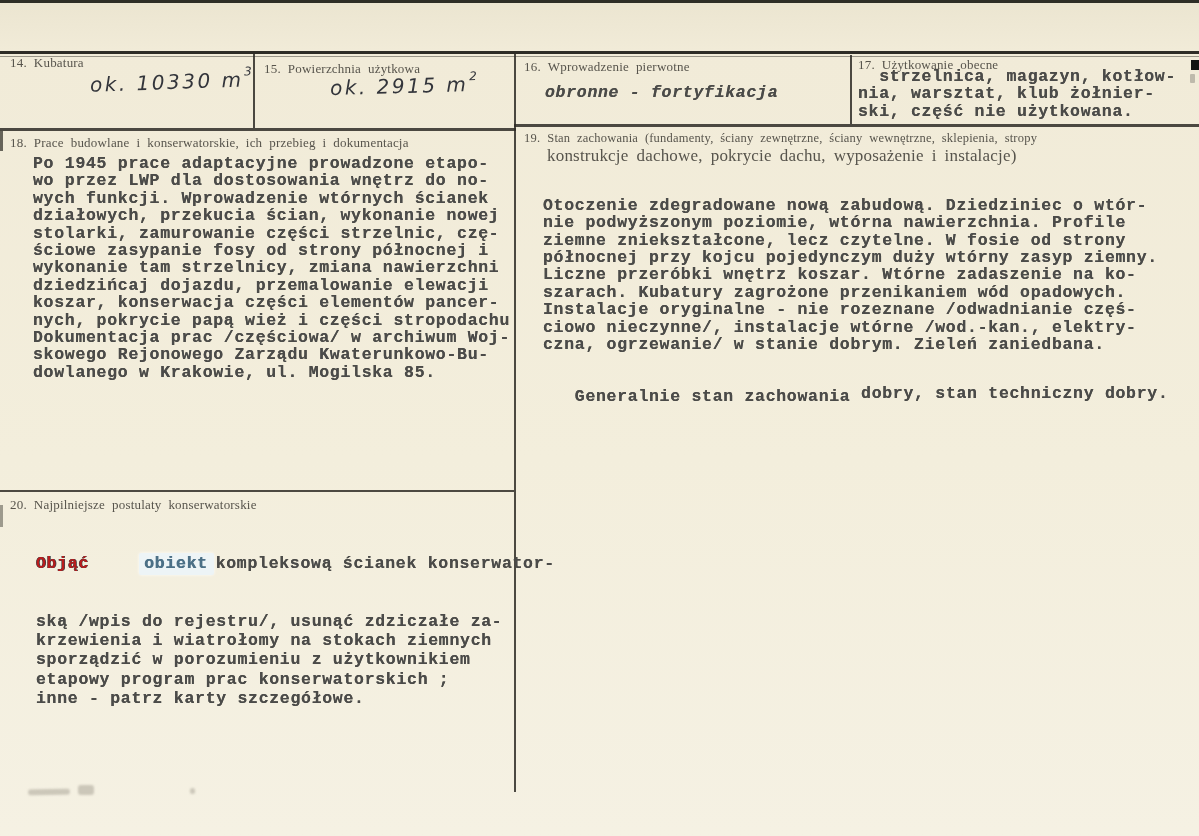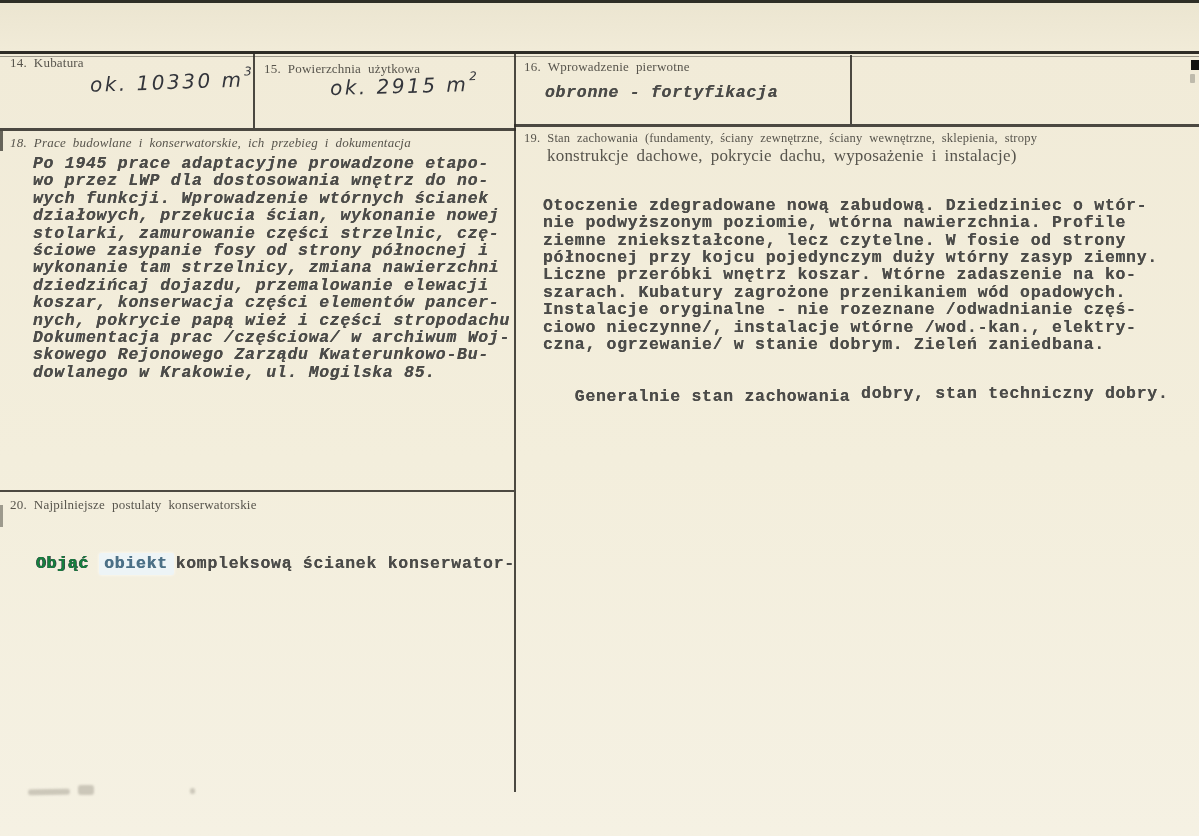--- a/index.html
+++ b/index.html
@@ -17,28 +17,29 @@
   .plabel .num{margin-right:7px;}
   
   .typed{
     font-family:"Liberation Mono","DejaVu Sans Mono",monospace;font-weight:700;
     font-size:16.5px;line-height:17.4px;letter-spacing:.7px;color:#4b4b49;
     white-space:pre;text-shadow:0 0 .5px rgba(62,62,58,.85);
   }
   .typed-loose{line-height:19.2px;}
   .raised{position:relative;top:-3.5px;}
   .overtype{
-    color:#15803d;
+    color:#b91c1c;
     text-shadow:.7px 0 0 #3a4349,-.4px 0 0 #3a4349,0 0 .6px #3a4349;
     margin-right:10px;
   }
   .correction{
     color:#4c7086;background:#edf4f6;padding:1px 6px 2px 5px;margin-right:2px;
     border-radius:2px;box-shadow:0 0 3px rgba(255,255,255,.9);
     text-shadow:.5px 0 0 #4c7086;
+    margin-left:40px;
   }
   
   .hand{
     font-family:"DejaVu Sans",sans-serif;font-style:italic;font-size:20px;
     color:#33353b;letter-spacing:2.5px;white-space:pre;
   }
   .hand sup{font-size:12px;position:relative;top:-3px;left:1px;letter-spacing:0;}
   
   .hline,.vline{background:#2e2c26;}
   .soft{opacity:.85;}
@@ -75,22 +76,28 @@
   <div class="abs" style="left:255px;top:53px;width:285px;height:75px;">
     <div class="abs plabel" style="left:9px;top:8px;"><span class="num">15.</span><span>Powierzchnia użytkowa</span></div>
     <div class="abs hand" style="left:75px;top:21px;transform:rotate(-1.5deg);"><span>ok. 2915 m</span><sup>2</sup></div>
   </div>
 
   <div class="abs" style="left:516px;top:53px;width:334px;height:71px;">
     <div class="abs plabel" style="left:8px;top:6px;"><span class="num">16.</span><span>Wprowadzenie pierwotne</span></div>
     <div class="abs typed" style="left:29px;top:31px;font-style:italic;">obronne - fortyfikacja</div>
   </div>
 
+  <div class="abs" style="left:852px;top:53px;width:347px;height:71px;">
+    <div class="abs plabel" style="left:6px;top:4px;"><span class="num">17.</span><span>Użytkowanie obecne</span></div>
+    <div class="abs typed" style="left:6px;top:15px;">  strzelnica, magazyn, kotłow-
+nia, warsztat, klub żołnier-
+ski, część nie użytkowana.</div>
+  </div>
 
-  <div class="abs" style="left:0;top:131px;width:514px;height:371px;font-style:italic;">
+  <div class="abs" style="left:0;top:131px;width:514px;height:371px;">
     <div class="abs plabel" style="left:10px;top:4px;"><span class="num">18.</span><span>Prace budowlane i konserwatorskie, ich przebieg i dokumentacja</span></div>
     <div class="abs typed" style="left:33px;top:24px;">Po 1945 prace adaptacyjne prowadzone etapo-
 wo przez LWP dla dostosowania wnętrz do no-
 wych funkcji. Wprowadzenie wtórnych ścianek
 działowych, przekucia ścian, wykonanie nowej
 stolarki, zamurowanie części strzelnic, czę-
 ściowe zasypanie fosy od strony północnej i
 wykonanie tam strzelnicy, zmiana nawierzchni
 dziedzińcaj dojazdu, przemalowanie elewacji
 koszar, konserwacja części elementów pancer-
@@ -114,20 +121,25 @@
 ciowo nieczynne/, instalacje wtórne /wod.-kan., elektry-
 czna, ogrzewanie/ w stanie dobrym. Zieleń zaniedbana.</div>
       <div><span>   Generalnie stan zachowania </span><span class="raised">dobry, stan techniczny dobry.</span></div>
     </div>
   </div>
 
   <div class="abs" style="left:0;top:492px;width:583px;height:300px;">
     <div class="abs plabel" style="left:10px;top:5px;"><span class="num">20.</span><span>Najpilniejsze postulaty konserwatorskie</span></div>
     <div class="abs typed typed-loose" style="left:36px;top:24px;">
       <div><span class="overtype">Objąć</span><span class="correction">obiekt</span><span>kompleksową ścianek konserwator-</span></div>
+      <div>ską /wpis do rejestru/, usunąć zdziczałe za-
+krzewienia i wiatrołomy na stokach ziemnych
+sporządzić w porozumieniu z użytkownikiem
+etapowy program prac konserwatorskich ;
+inne - patrz karty szczegółowe.</div>
     </div>
   </div>
 
   <div class="abs smudge" style="left:28px;top:789px;width:42px;height:6px;transform:rotate(-1deg);"></div>
   <div class="abs smudge" style="left:78px;top:785px;width:16px;height:10px;"></div>
   <div class="abs smudge" style="left:190px;top:788px;width:5px;height:6px;"></div>
 
 </div>
 
 </body></html>

